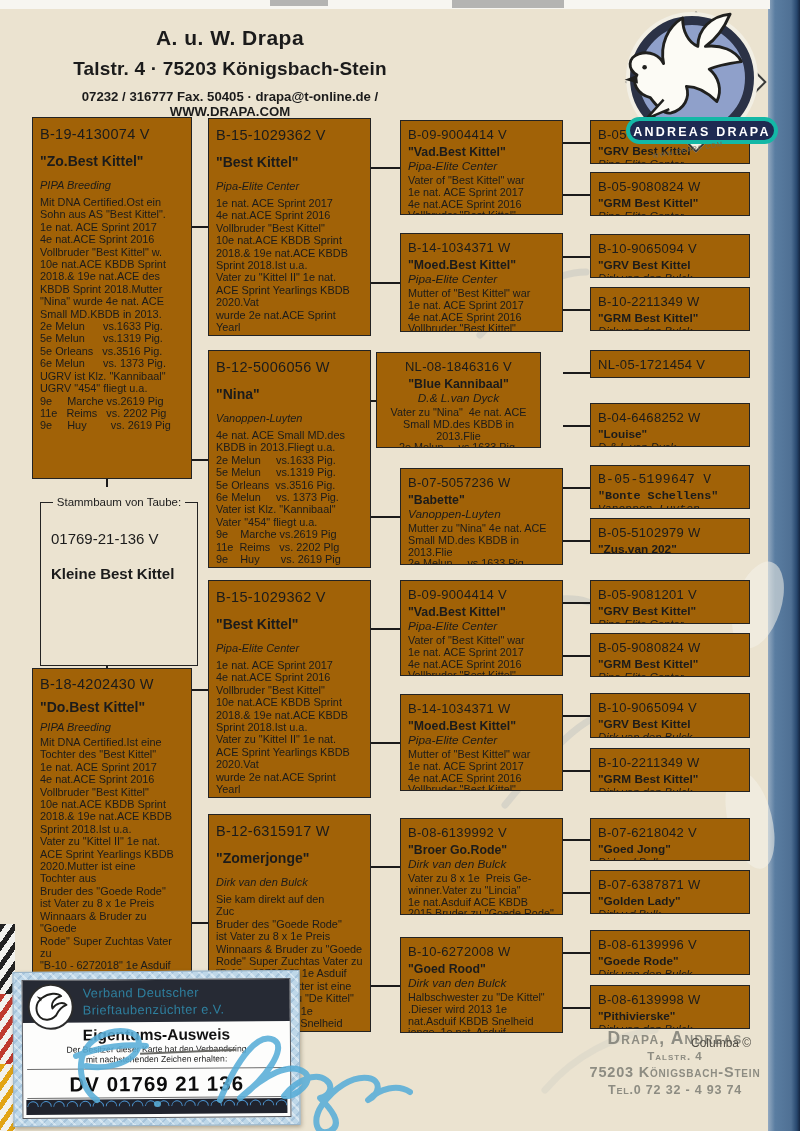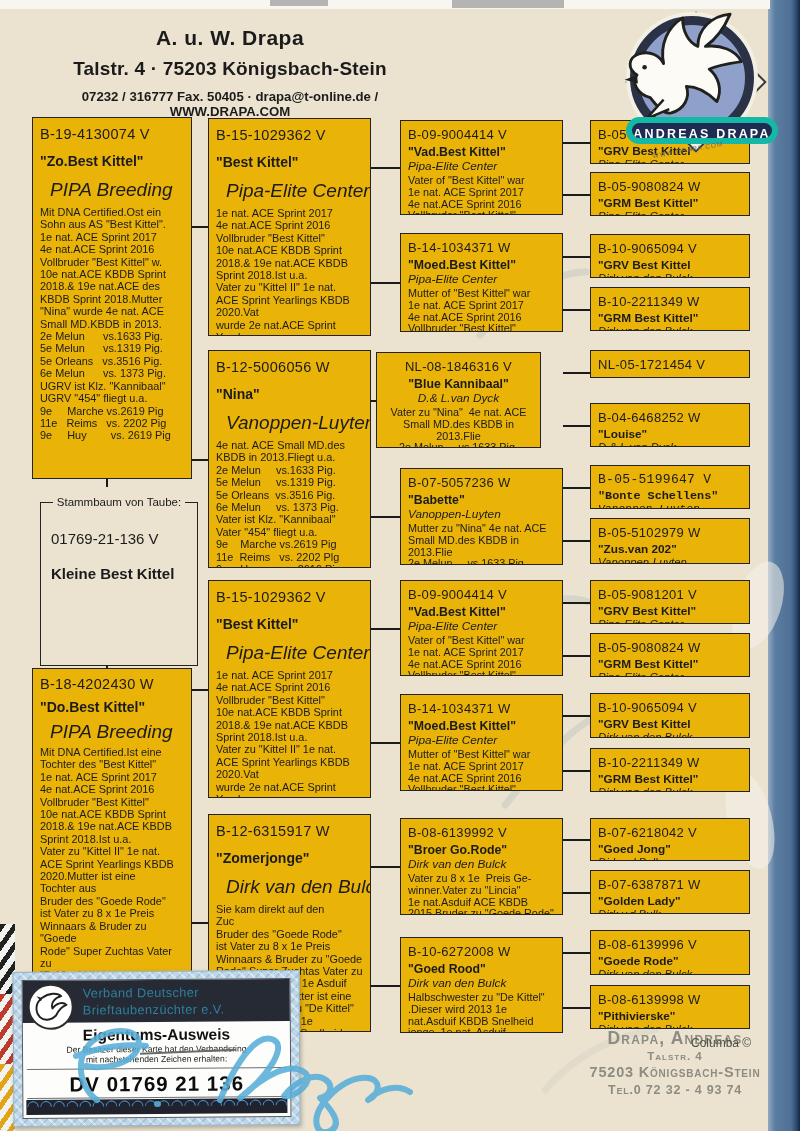--- a/index.html
+++ b/index.html
@@ -4,29 +4,29 @@
 <style>
   html,body{margin:0;padding:0;background:#888;}
   .page{position:relative;width:800px;height:1131px;background:#ebe3d0;overflow:hidden;
         font-family:"Liberation Sans",sans-serif;color:#1b1b1b;}
   
   .blue-strip{position:absolute;right:0;top:0;width:32px;height:100%;
     background:linear-gradient(90deg,#93a9c0 0,#5a7da1 22%,#4f7094 72%,#27476e 90%,#152540 100%);}
   .scan-top{position:absolute;left:0;top:0;width:770px;height:9px;background:#f7f6f1;}
   .scan-patch{position:absolute;background:#b4b4b2;}
   
-  .pbox{position:absolute;background:#eab308;border:1.7px solid #232323;box-sizing:border-box;
+  .pbox{position:absolute;background:#a16207;border:1.7px solid #232323;box-sizing:border-box;
         padding:6px 7px;overflow:hidden;z-index:1;}
   .ring{letter-spacing:.3px;white-space:nowrap;}
   .pname{font-weight:bold;white-space:nowrap;}
   .breeder{font-style:italic;white-space:nowrap;}
   .ptext{white-space:pre-wrap;}
   .big .ring{font-size:14.5px;margin:2px 0 11px;}
   .big .pname{font-size:14px;margin-bottom:10px;}
-  .big .breeder{font-size:19px;margin-bottom:5px;margin-left:10px;}
+  .big .breeder{font-size:11px;margin-bottom:5px;}
   .big .ptext{font-size:10.9px;line-height:12.4px;}
   .tight .ring{margin:1px 0 7px;}
   .tight .pname{margin-bottom:6px;}
   .tight .breeder{margin-bottom:3px;}
   .mid .ring{font-size:13px;margin-bottom:3px;}
   .mid .pname{font-size:12.3px;}
   .mid .breeder{font-size:11.8px;margin-bottom:2px;}
   .mid .ptext{font-size:10.8px;line-height:11.8px;}
   .small .ring{font-size:13px;margin-bottom:2px;}
   .small .pname{font-size:11.8px;}
@@ -45,21 +45,21 @@
   .subject legend{font-size:11.5px;padding:0 4px;margin:0 auto;white-space:nowrap;}
   .subject .s-ring{font-size:15px;margin:16px 0 18px;}
   .subject .s-name{font-size:15px;font-weight:bold;}
   
   .logo-diamond{position:absolute;left:646px;top:32px;width:96px;height:96px;background:#f2efe4;
     border:2px solid #3a3a38;transform:rotate(45deg);z-index:2;}
   .logo-badge{position:absolute;left:630px;top:16px;width:124px;height:124px;border-radius:50%;
     background:#8fa0ca;border:9px solid #2b3246;box-shadow:0 0 0 4px #f2efe4;box-sizing:border-box;z-index:3;}
   .logo-dove{position:absolute;left:618px;top:4px;width:152px;height:138px;z-index:4;}
   .logo-banner{position:absolute;left:626px;top:117px;width:152px;height:27px;background:#1e2b52;
-    border:6px solid #14b8a6;border-radius:14px;color:#fff;text-align:center;font-weight:bold;
+    border:4px solid #14b8a6;border-radius:14px;color:#fff;text-align:center;font-weight:bold;
     font-size:12.5px;letter-spacing:2.2px;line-height:23px;box-sizing:border-box;z-index:5;white-space:nowrap;overflow:hidden;}
   .logo-url{position:absolute;left:652px;top:146px;font-size:6.5px;color:#6f6a58;letter-spacing:1px;
     transform:rotate(-10deg);z-index:5;}
   
   .wm{position:absolute;left:0;top:0;z-index:0;pointer-events:none;}
   .white-blob{position:absolute;background:#f4f2ea;border-radius:50%;opacity:.55;z-index:1;}
   
   .card{position:absolute;left:13px;top:971px;width:285px;height:153px;z-index:6;
     transform:rotate(-.4deg);background:#bed7e8;border:1px solid #9ab4c8;box-shadow:1px 2px 4px rgba(60,50,30,.35);
     background-image:repeating-linear-gradient(45deg,rgba(255,255,255,.4) 0 2px,transparent 2px 7px),
@@ -373,21 +373,21 @@
   <div class="pbox small" style="left:590px;top:403px;width:160px;height:44px;">
     <div class="ring">B-04-6468252 W</div>
     <div class="pname">"Louise"</div>
     <div class="breeder">D.&amp; L.van Dyck</div>
   </div>
   <div class="pbox small" style="left:590px;top:465px;width:160px;height:44px;font-family:Liberation Mono, monospace;">
     <div class="ring">B-05-5199647 V</div>
     <div class="pname">"Bonte Schellens"</div>
     <div class="breeder">Vanoppen-Luyten</div>
   </div>
-  <div class="pbox small" style="left:590px;top:518px;width:160px;height:46px;">
+  <div class="pbox small" style="left:590px;top:518px;width:160px;height:36px;">
     <div class="ring">B-05-5102979 W</div>
     <div class="pname">"Zus.van 202"</div>
     <div class="breeder">Vanoppen-Luyten</div>
   </div>
   <div class="pbox small" style="left:590px;top:580px;width:160px;height:44px;">
     <div class="ring">B-05-9081201 V</div>
     <div class="pname">"GRV Best Kittel"</div>
     <div class="breeder">Pipa-Elite Center</div>
   </div>
   <div class="pbox small" style="left:590px;top:633px;width:160px;height:44px;">

